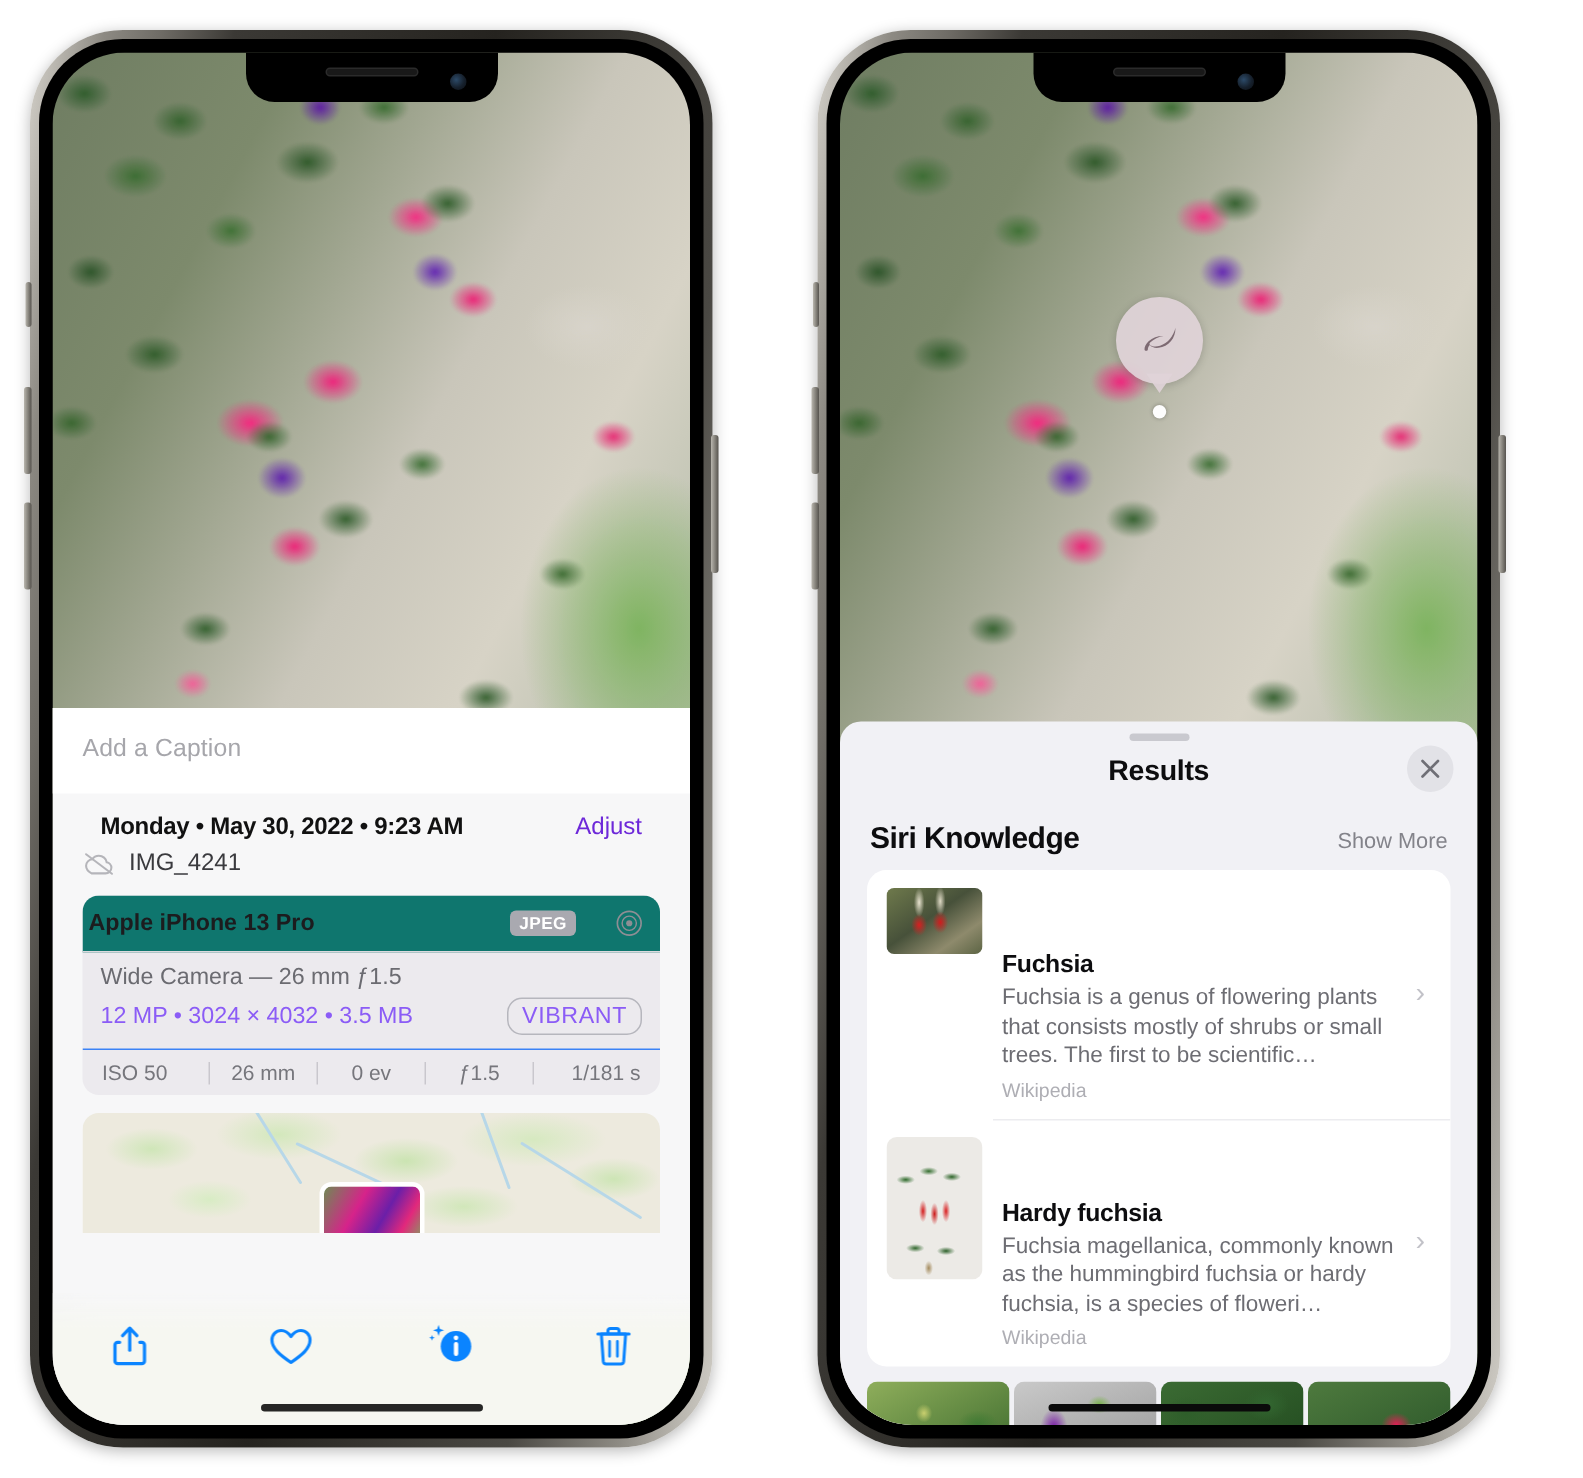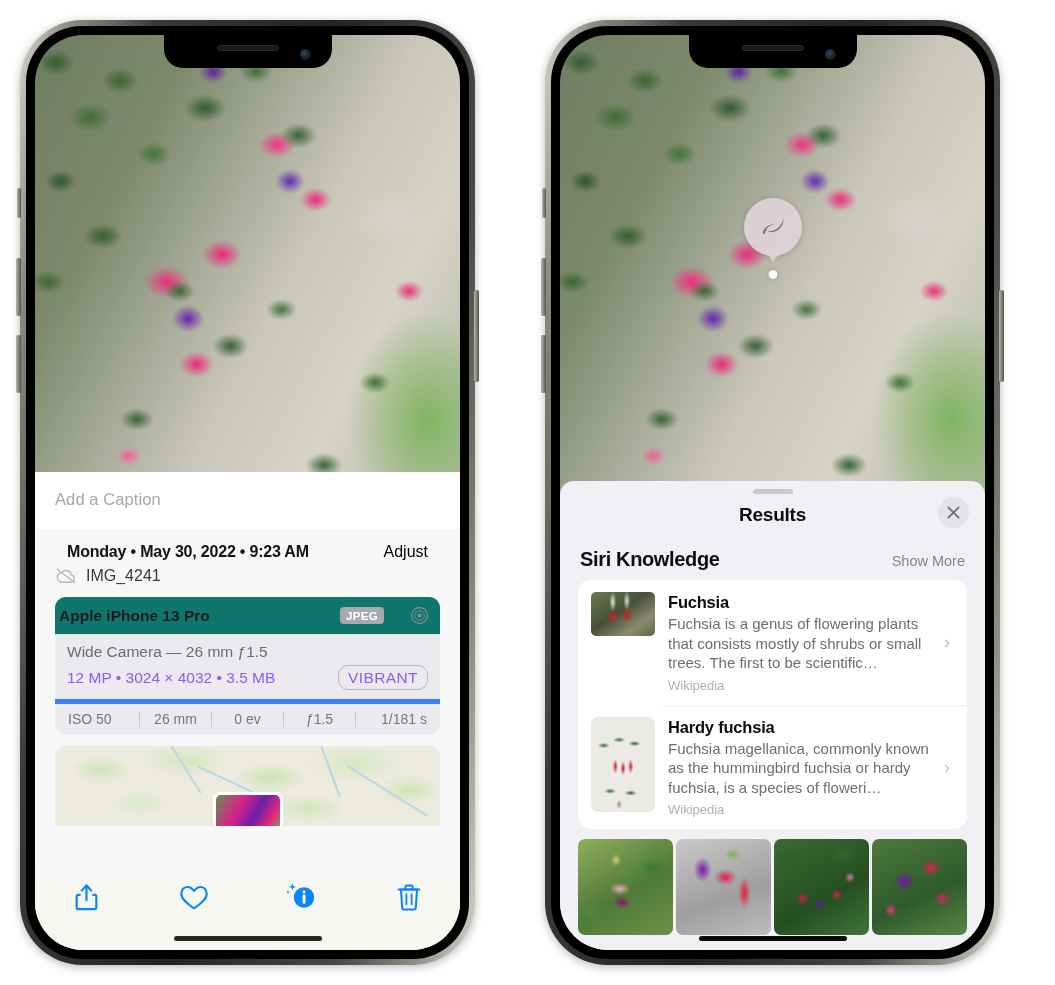--- a/index.html
+++ b/index.html
@@ -155,21 +155,21 @@
   .spark.s1 { left:-13px; top:-7px; font-size:17px; }
   .lookup-text { font-size:16.5px; font-weight:700; color:#111; letter-spacing:-.1px; }
   .lookup-text .muted { font-weight:400; color:#9b9ba0; }
   .chev-s { color:#b2b2b7; font-size:16px; margin-left:5px; font-weight:400; }
 
   .meta-row {
     display:flex; align-items:baseline; justify-content:space-between;
     padding: 14px 32px 2px;
   }
   .meta-date { font-size:16px; font-weight:700; color:#111; letter-spacing:-.2px; }
-  .adjust { font-size:16px; color:#000000;text-align:right; }
+  .adjust { font-size:16px; color:#6d28d9;text-align:right; }
   .file-row { display:flex; align-items:center; gap:9px; padding: 4px 20px 12px; }
   .file-name { font-size:16px; color:#3a3a3e; }
 
   .exif-card {
     margin: 0 20px; background:#eceaee; border-radius: 11px; overflow:hidden;
     font-size: 15px; color:#6c6c72;
   }
   .exif-head {
     display:flex; align-items:center; justify-content:space-between;
     padding: 9px 11px 9px 4px; background:#0f766e;
@@ -183,21 +183,21 @@
   }
   .exif-body { padding: 8px 12px 9px; }
   .exif-l1 { font-size:15.5px; color:#6b6b71; margin-bottom:4px; }
   .exif-l2 { display:flex; align-items:center; justify-content:space-between; }
   .exif-l2 span { font-size:15.5px; color:#8b5cf6; }
   .pill-vibrant {
     border:1px solid #b6b6bd; color:#75757c; font-size:11.5px;
     padding: 2.5px 9px; border-radius: 10px; letter-spacing:.4px;
   }
   .exif-foot {
-    display:flex; align-items:center; border-top:5px solid #3b82f6;
+    display:flex; align-items:center; border-top:1px solid #3b82f6;
     padding: 7px 10px; gap:0;
   }
   .exif-foot .cell { flex:1; text-align:center; font-size:14px; color:#76767c; }
   .exif-foot .cell:first-child { text-align:left; padding-left:3px; }
   .exif-foot .cell:last-child  { text-align:right; padding-right:3px; }
   .exif-foot .sep { width:1px; height:15px; background:#c9c7cd; }
 
   .map-strip {
     margin: 12px 20px 0; height: 80px; border-radius: 11px 11px 0 0;
     position: relative; overflow: hidden;
@@ -312,21 +312,21 @@
       radial-gradient(ellipse 9px 4px at 68% 28%, #2d6529, transparent 68%),
       radial-gradient(ellipse 4px 11px at 38% 52%, #d41d1e, transparent 68%),
       radial-gradient(ellipse 4px 11px at 50% 54%, #cc1b1c, transparent 68%),
       radial-gradient(ellipse 4px 11px at 62% 52%, #d92021, transparent 68%),
       radial-gradient(ellipse 9px 4px at 30% 78%, #31682d, transparent 68%),
       radial-gradient(ellipse 9px 4px at 62% 80%, #2c6129, transparent 68%),
       radial-gradient(ellipse 4px 7px at 44% 92%, #a38a5c, transparent 70%),
       #eceae6;
   }
   .k-body { flex:1; min-width:0; padding-top:1px; }
-  .k-title { font-size:16.5px; font-weight:700; color:#0d0d0f; letter-spacing:-.2px; margin-bottom:2px; }
+  .k-title { font-size:16.5px; font-weight:700; color:#0d0d0f; letter-spacing:-.2px; margin-bottom:2px;margin-top:41px; }
   .k-desc { font-size:15px; line-height:19.5px; color:#6d6d73; }
   .k-src { font-size:13px; color:#aeaeb4; margin-top:5px; }
   .k-chev { color:#c2c2c8; font-size:19px; align-self:center; padding-right:3px; font-weight:400; }
 
   .web-row { display:flex; gap:3px; padding: 0 18px; margin-top: 10px; }
   .web-thumb { flex:1; height:96px; border-radius: 7px; overflow:hidden; }
   .wt1 { background:
       radial-gradient(ellipse 13px 10px at 46% 66%, #8a1275, transparent 64%),
       radial-gradient(ellipse 16px 9px at 44% 52%, #efa8c4, transparent 66%),
       radial-gradient(ellipse 8px 9px at 40% 22%, #c9cf6e, transparent 68%),

